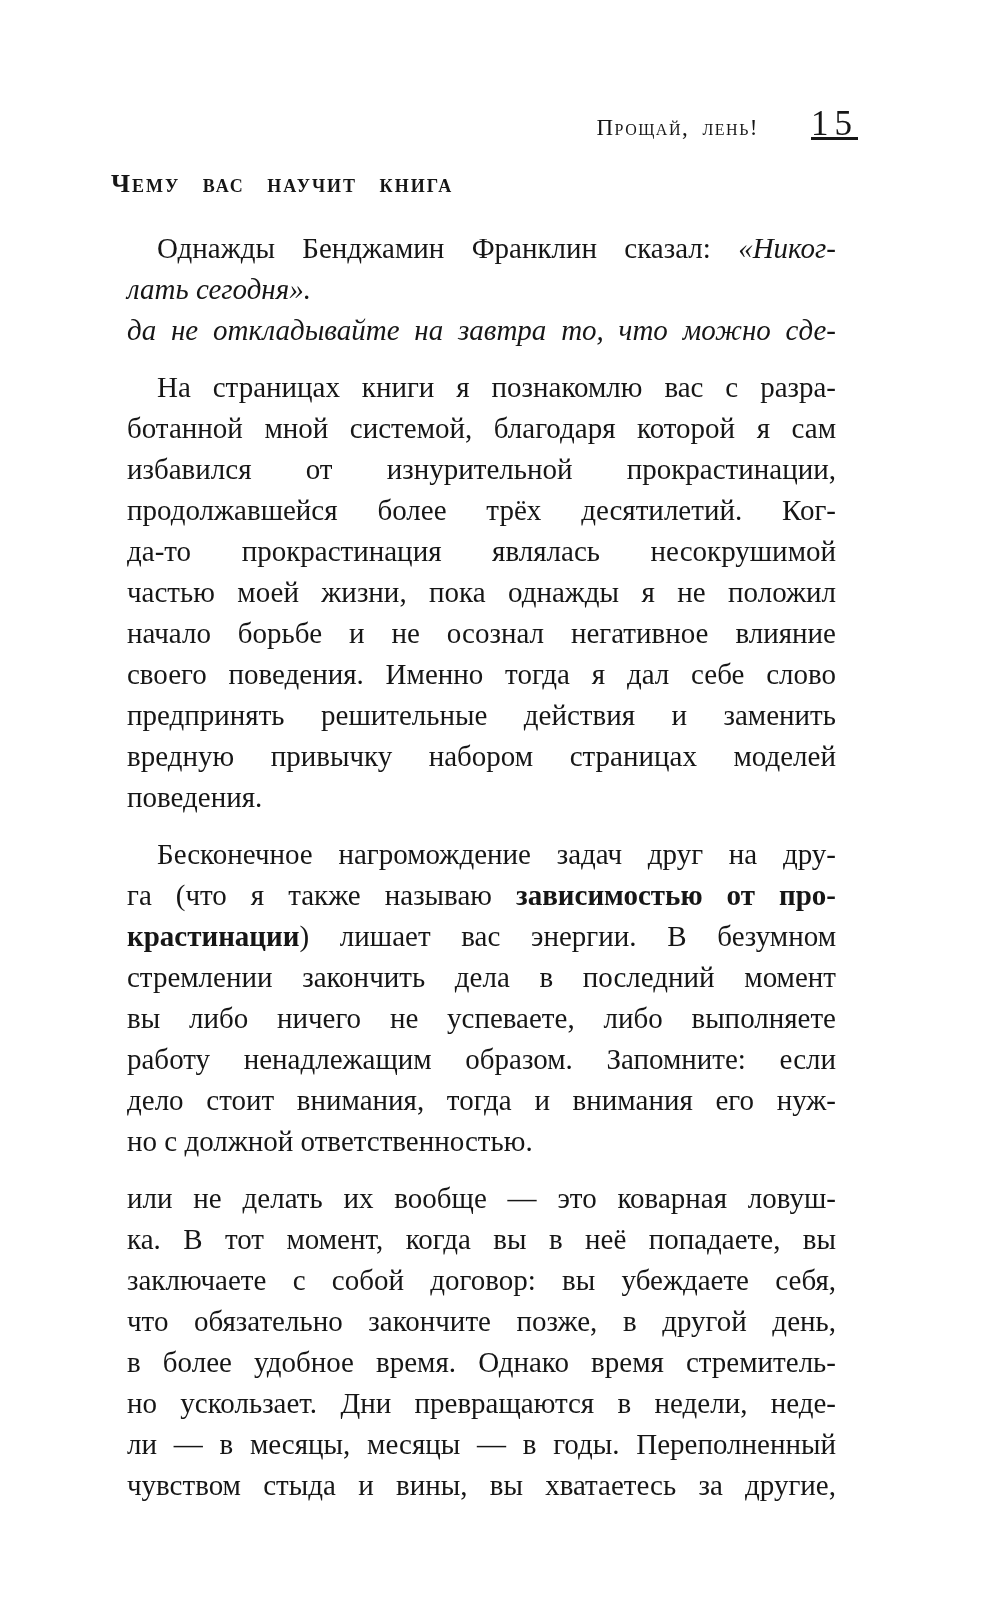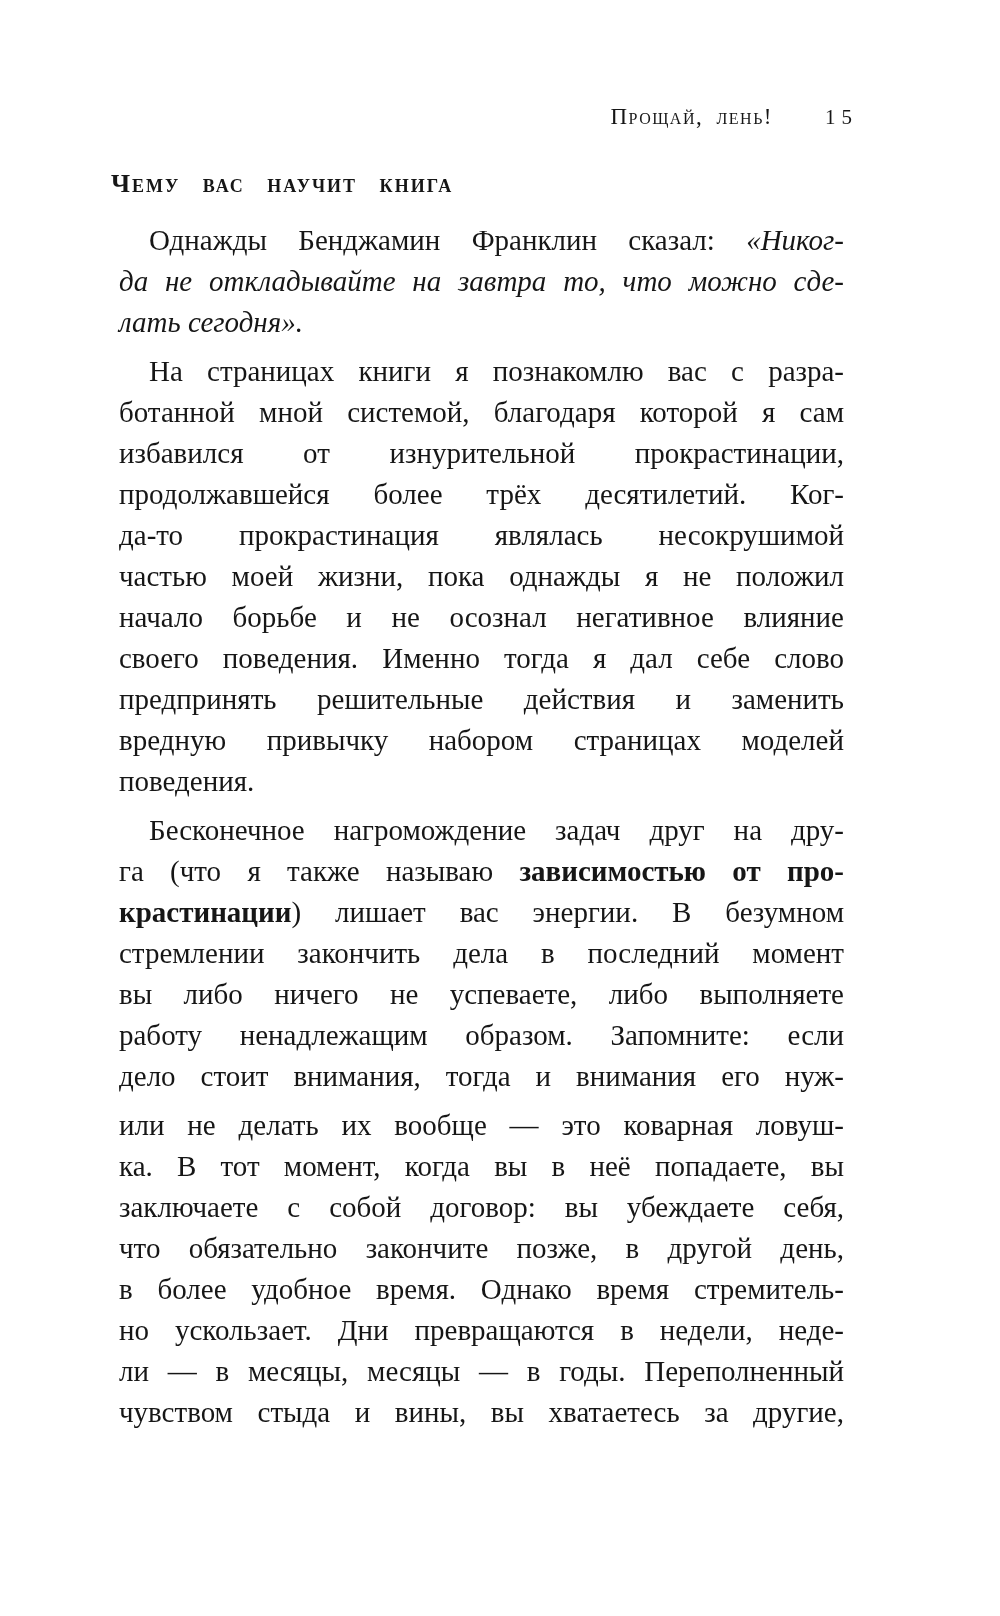--- a/index.html
+++ b/index.html
@@ -29,23 +29,24 @@
   }
   .running-title {
     font-size: 23px;
     font-variant: small-caps;
     font-variant-caps: small-caps;
     letter-spacing: 1.5px;
     word-spacing: 6px;
     white-space: nowrap;
   }
   .page-number {
-    font-size: 21px;
+    font-size: 35px;
     letter-spacing: 6px;
     margin-right: -6px; 
+    text-decoration: underline;
   }
   
   .section-heading {
     position: absolute;
     top: 163px;
     left: 111px;
     width: 741px;
     margin: 0;
     font-size: 26px;
     font-weight: bold;
@@ -58,21 +59,21 @@
   }
   
   .body-text {
     position: absolute;
     top: 212px;
     left: 111px;
     width: 741px;
     font-size: 29px;
     line-height: 41px;
   }
-  .paragraph { margin: 8px; }
+  .paragraph { margin: 16px; }
   .line {
     height: 41px;
     text-align: justify;
     text-align-last: justify;
     white-space: nowrap;
   }
   .line.first { text-indent: 30px; }
   .line.last {
     text-align-last: left;
     white-space: normal;
@@ -88,22 +89,22 @@
   <header class="page-header">
     <span class="running-title">Прощай, лень!</span>
     <span class="page-number">15</span>
   </header>
 
   <h1 class="section-heading">Чему вас научит книга</h1>
 
   <main class="body-text">
       <div class="paragraph">
         <div class="line first"><span class="seg-n">Однажды Бенджамин Франклин сказал: </span><span class="seg-i">«Никог-</span></div>
+        <div class="line last"><span class="seg-i">лать сегодня».</span></div>
         <div class="line"><span class="seg-i">да не откладывайте на завтра то, что можно сде-</span></div>
-        <div class="line last"><span class="seg-i">лать сегодня».</span></div>
       </div>
       <div class="paragraph">
         <div class="line first"><span class="seg-n">На страницах книги я познакомлю вас с разра-</span></div>
         <div class="line"><span class="seg-n">ботанной мной системой, благодаря которой я сам</span></div>
         <div class="line"><span class="seg-n">избавился от изнурительной прокрастинации,</span></div>
         <div class="line"><span class="seg-n">продолжавшейся более трёх десятилетий. Ког-</span></div>
         <div class="line"><span class="seg-n">да-то прокрастинация являлась несокрушимой</span></div>
         <div class="line"><span class="seg-n">частью моей жизни, пока однажды я не положил</span></div>
         <div class="line"><span class="seg-n">начало борьбе и не осознал негативное влияние</span></div>
         <div class="line"><span class="seg-n">своего поведения. Именно тогда я дал себе слово</span></div>
@@ -112,20 +113,21 @@
         <div class="line last"><span class="seg-n">поведения.</span></div>
       </div>
       <div class="paragraph">
         <div class="line first"><span class="seg-n">Бесконечное нагромождение задач друг на дру-</span></div>
         <div class="line"><span class="seg-n">га (что я также называю </span><span class="seg-b">зависимостью от про-</span></div>
         <div class="line"><span class="seg-b">крастинации</span><span class="seg-n">) лишает вас энергии. В безумном</span></div>
         <div class="line"><span class="seg-n">стремлении закончить дела в последний момент</span></div>
         <div class="line"><span class="seg-n">вы либо ничего не успеваете, либо выполняете</span></div>
         <div class="line"><span class="seg-n">работу ненадлежащим образом. Запомните: если</span></div>
         <div class="line"><span class="seg-n">дело стоит внимания, тогда и внимания его нуж-</span></div>
+        <div class="line last"><span class="seg-n">но с должной ответственностью.</span></div>
       </div>
       <div class="paragraph">
         <div class="line"><span class="seg-n">или не делать их вообще — это коварная ловуш-</span></div>
         <div class="line"><span class="seg-n">ка. В тот момент, когда вы в неё попадаете, вы</span></div>
         <div class="line"><span class="seg-n">заключаете с собой договор: вы убеждаете себя,</span></div>
         <div class="line"><span class="seg-n">что обязательно закончите позже, в другой день,</span></div>
         <div class="line"><span class="seg-n">в более удобное время. Однако время стремитель-</span></div>
         <div class="line"><span class="seg-n">но ускользает. Дни превращаются в недели, неде-</span></div>
         <div class="line"><span class="seg-n">ли — в месяцы, месяцы — в годы. Переполненный</span></div>
         <div class="line"><span class="seg-n">чувством стыда и вины, вы хватаетесь за другие,</span></div>

